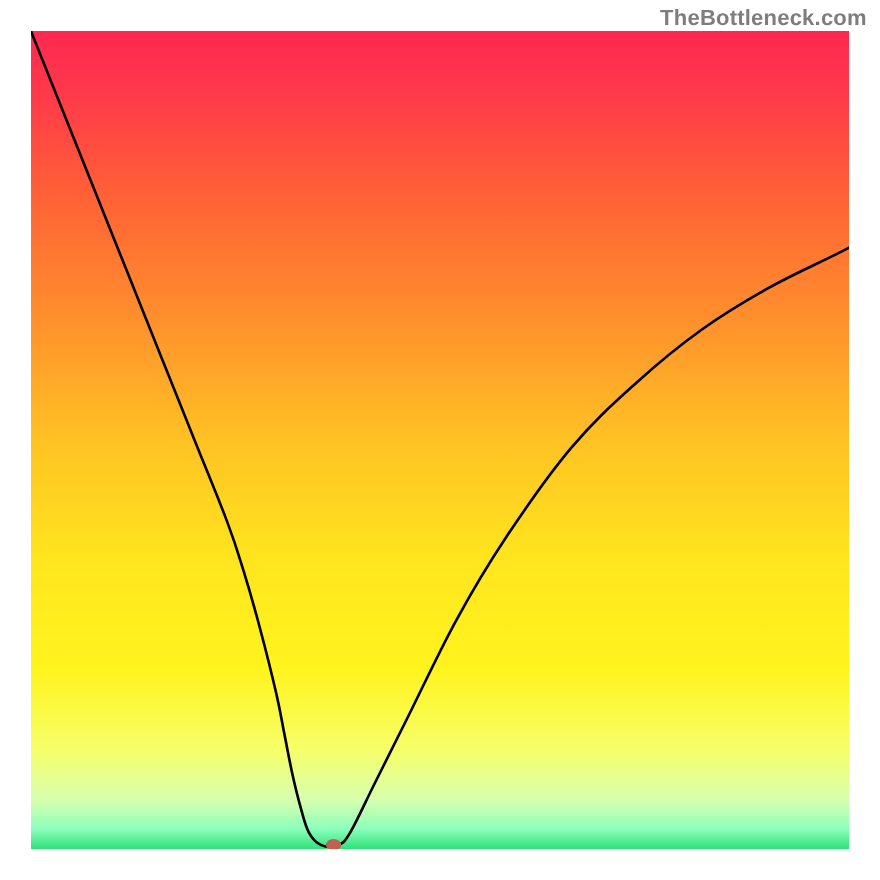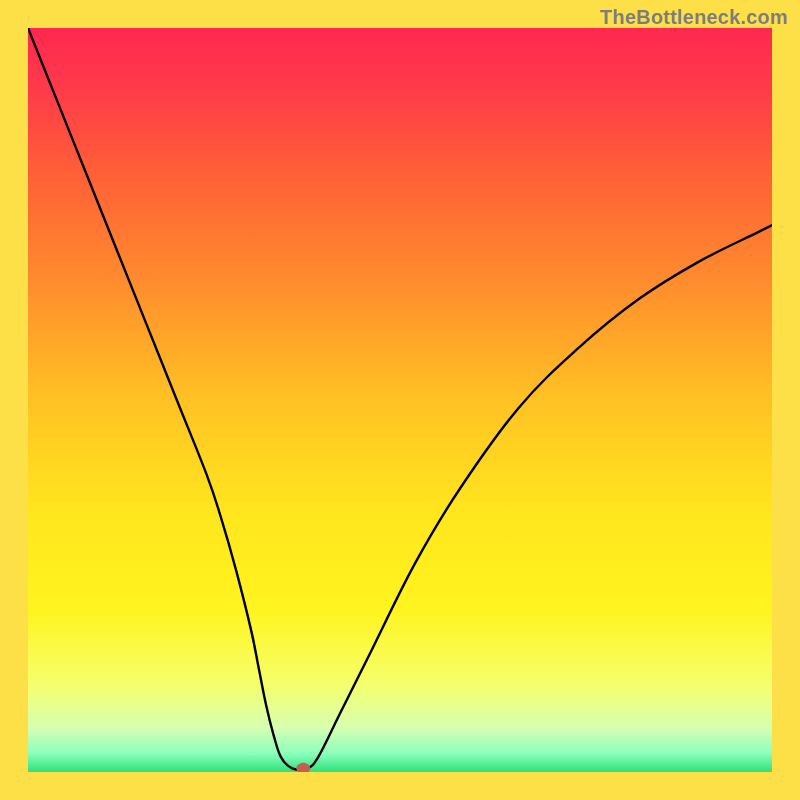--- a/index.html
+++ b/index.html
@@ -7,21 +7,21 @@
     padding: 0;
     width: 800px;
     height: 800px;
     overflow: hidden;
     background: #000;
     font-family: Arial, Helvetica, sans-serif;
   }
   .frame {
     position: absolute;
     inset: 0;
-    background: #fde047;
+    background: #ffffff;
   }
   .plot-area {
     position: absolute;
     left: 28px;
     top: 28px;
     width: 744px;
     height: 744px;
     overflow: hidden;
   }
   .watermark {

